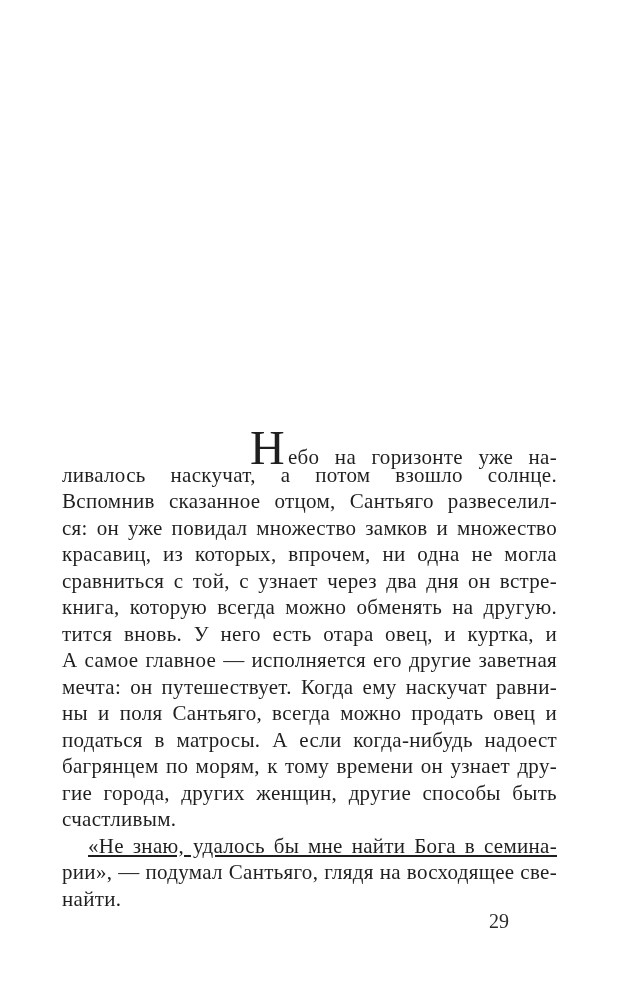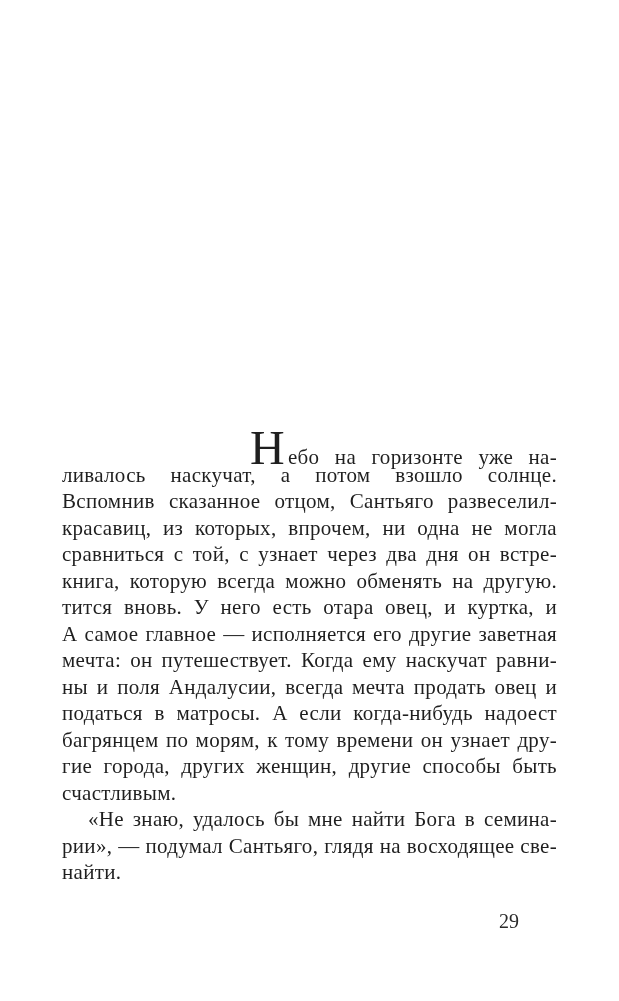--- a/index.html
+++ b/index.html
@@ -30,53 +30,55 @@
   }
   .line.last {
     text-align: left;
     text-align-last: left;
   }
   .line.opening {
     padding-left: 188px;
   }
   .line.indent-first {
     text-indent: 26px;
+    text-decoration: underline;
   }
   .dropcap {
     font-size: 48px;
     line-height: 26.5px;
     margin-right: 3px;
     vertical-align: baseline;
   }
   .page-number {
     position: absolute;
     left: 489px;
     top: 872px;
     width: 30px;
-    text-align: right;
+    text-align: left;
     font-size: 20px;
     line-height: 26px;
     color: #2a2a2a;
   }
 </style>
 </head>
 <body>
 
 <div class="page" style="background: rgb(255, 255, 255); color: rgb(31, 31, 31);">
   <div class="text-block" id="text-block">
       <div class="line opening"><span class="dropcap">Н</span>ебо на горизонте уже на-</div>
       <div class="line">ливалось наскучат, а потом взошло солнце.</div>
       <div class="line">Вспомнив сказанное отцом, Сантьяго развеселил-</div>
+      <div class="line">ся: он уже повидал множество замков и множество</div>
       <div class="line">красавиц, из которых, впрочем, ни одна не могла</div>
       <div class="line">сравниться с той, с узнает через два дня он встре-</div>
       <div class="line">книга, которую всегда можно обменять на другую.</div>
       <div class="line">тится вновь. У него есть отара овец, и куртка, и</div>
       <div class="line">А самое главное — исполняется его другие заветная</div>
       <div class="line">мечта: он путешествует. Когда ему наскучат равни-</div>
-      <div class="line">ны и поля Андалусии, всегда мечта продать овец и</div>
+      <div class="line">ны и поля Сантьяго, всегда можно продать овец и</div>
       <div class="line">податься в матросы. А если когда-нибудь надоест</div>
       <div class="line">багрянцем по морям, к тому времени он узнает дру-</div>
       <div class="line">гие города, других женщин, другие способы быть</div>
       <div class="line last">счастливым.</div>
       <div class="line indent-first">«Не знаю, удалось бы мне найти Бога в семина-</div>
       <div class="line">рии», — подумал Сантьяго, глядя на восходящее све-</div>
       <div class="line last">найти.</div>
     </div>
   <div class="page-number">29</div>
 </div>

